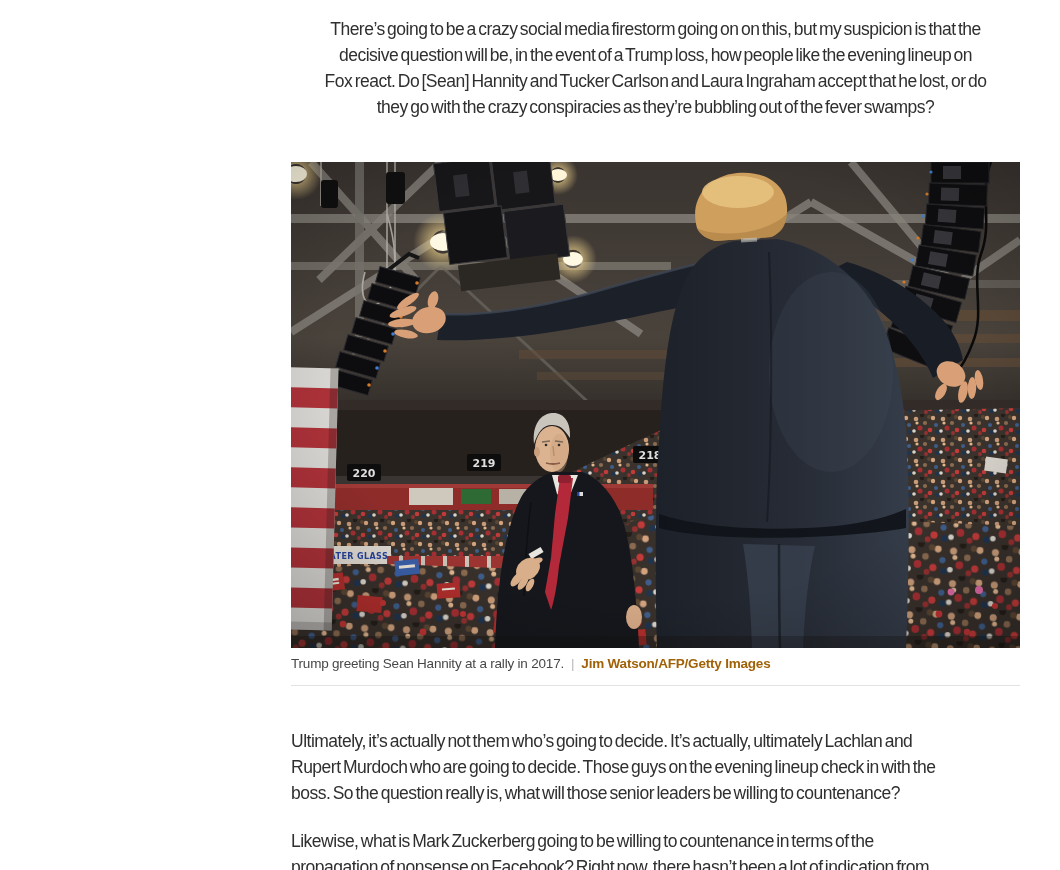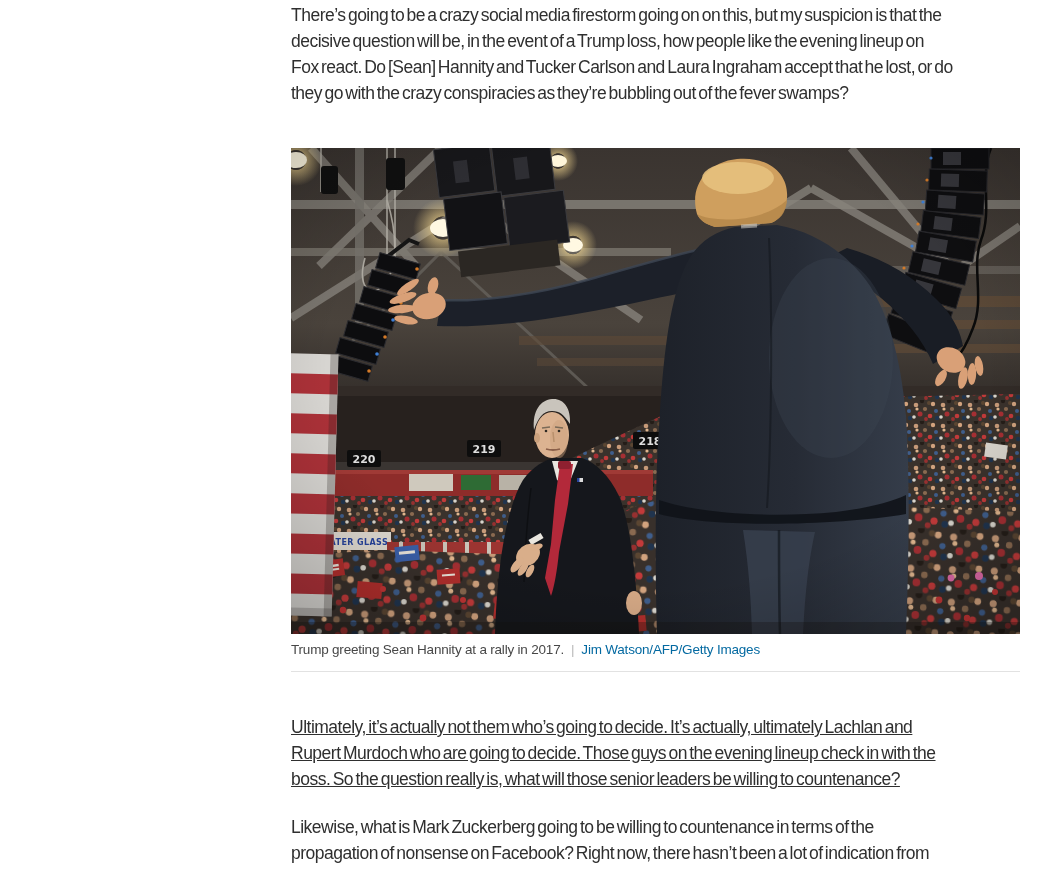--- a/index.html
+++ b/index.html
@@ -17,41 +17,41 @@
   }
   .body-text {
     margin: 0;
     font-size: 17.5px;
     line-height: 26px;
     letter-spacing: -0.5px;
     word-spacing: -2px;
     color: #2f2f2f;
     white-space: pre-line;
   }
-  .p1 { margin-top: 2px; }
-  .p2 { margin-top: 42px; text-decoration: underline; }
+  .p1 { margin-top: 16px; text-align: center; }
+  .p2 { margin-top: 42px; }
   .p3 { margin-top: 22px; }
   figure.article-figure {
     margin: 42px 0 0 0;
     padding: 0;
   }
   .photo-frame {
     width: 729px; height: 486px;
     display: block;
     background: #3a3532;
   }
   figcaption {
     margin-top: 7px;
     font-size: 13.5px;
     line-height: 18px;
     letter-spacing: -0.2px;
     color: #474747;
   }
   .caption-sep { color: #b8b8b8; padding: 0 7px; }
-  .caption-credit { color: #0369a1; }
+  .caption-credit { color: #a16207; font-weight: bold; }
   hr.caption-rule {
     border: none;
     border-top: 1px solid #e2e2e2;
     margin: 12px 0 0 0;
     height: 0;
   }
 </style>
 </head>
 <body>
 

